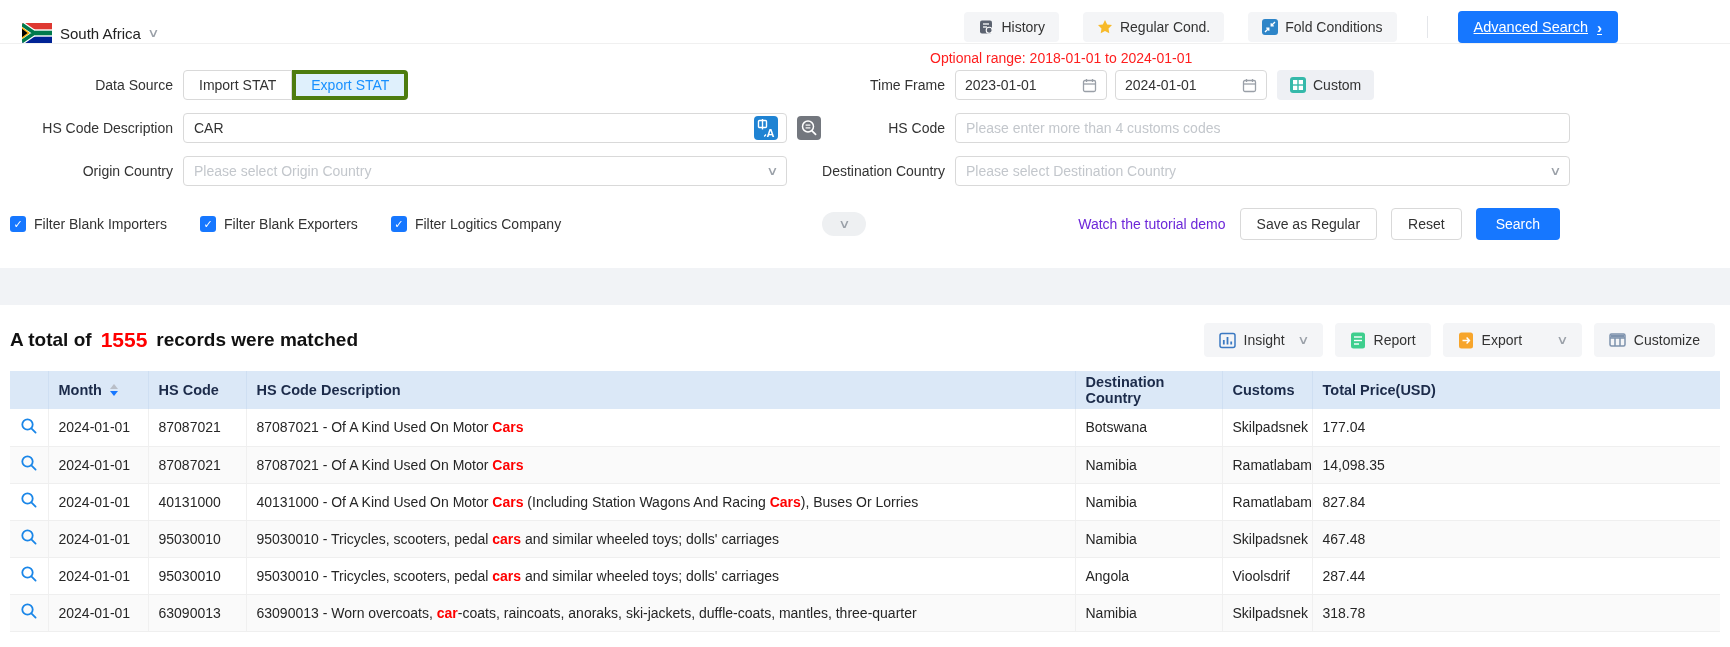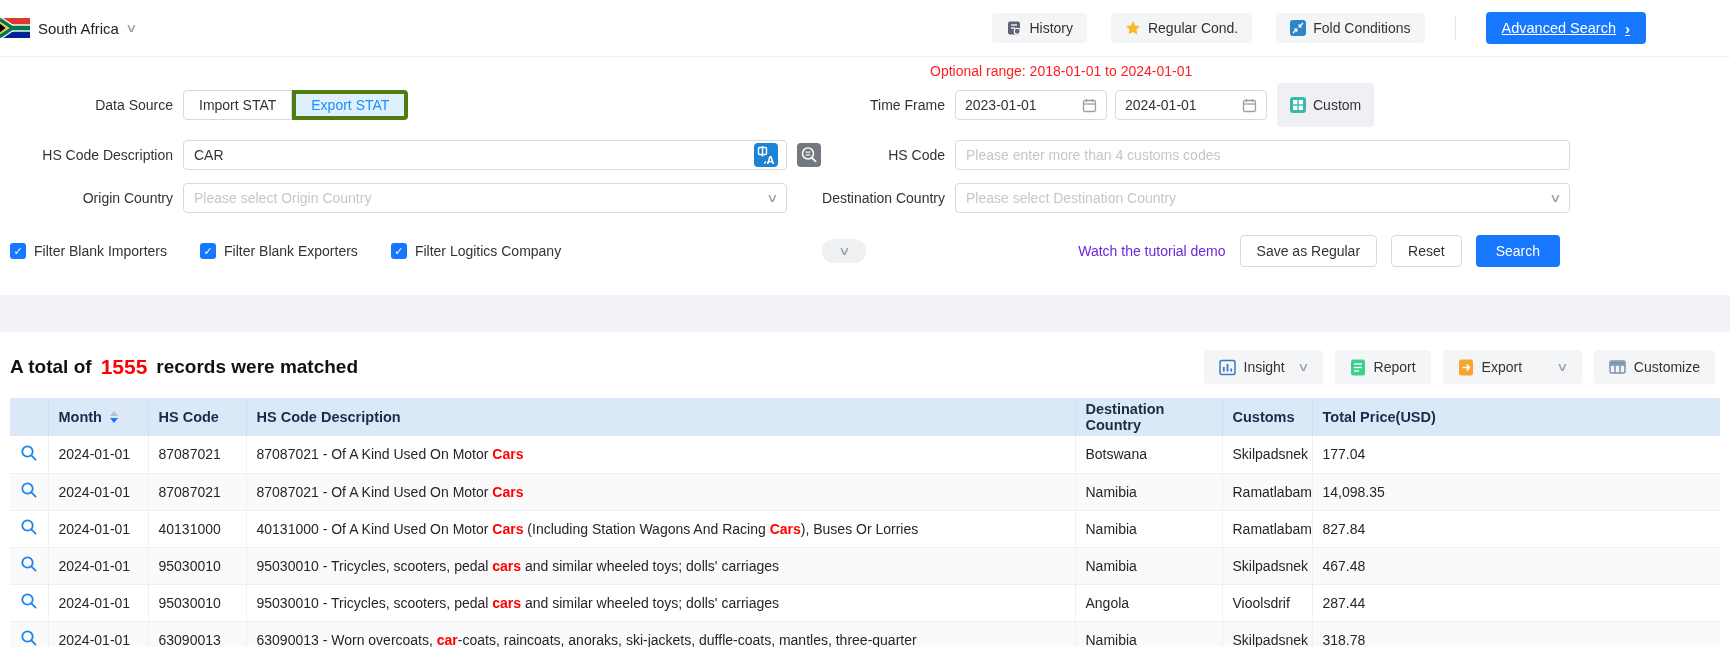--- a/index.html
+++ b/index.html
@@ -1,25 +1,25 @@
 <!DOCTYPE html>
 <html><head>
 <meta charset="utf-8">
 <style>
   * { box-sizing: border-box; margin: 0; padding: 0; }
   html,body { width:1730px; height:647px; overflow:hidden; background:#fff;
     font-family:"Liberation Sans", sans-serif; color:#333; }
 
   
-  .topbar { height:57px; display:flex; align-items:center; padding-left:0;
+  .topbar { height:44px; display:flex; align-items:flex-end; padding-left:22px;
     border-bottom:1px solid #f0f0f0; }
   .country-sel { display:flex; align-items:center; gap:8px; cursor:pointer; }
   .country-name { font-size:15px; color:#222; }
   .chev { color:#9aa0a8; font-size:12px; transform:scaleX(1.4); display:inline-block; }
-  .topbar-right { margin-left:auto; margin-right:84px; display:flex; align-items:center; gap:24px; }
+  .topbar-right { margin-left:auto; margin-right:112px; display:flex; align-items:center; gap:24px; }
   .tb-btn { display:flex; align-items:center; gap:7px; background:#f4f5f7; border-radius:4px;
     height:30px; padding:0 14px; font-size:14px; color:#333; cursor:pointer; white-space:nowrap; }
   .tb-divider { width:1px; height:22px; background:#e4e6ea; margin:0 6px; }
   .adv-btn { background:#1677ff; color:#fff; height:32px; font-size:14.5px; padding:0 16px;text-decoration:underline; }
   .adv-arrow { font-size:15px; font-weight:bold; margin-left:2px; }
 
   
   .form-area { position:relative; padding-top:26px; }
   .optional-range { position:absolute; top:6px; left:930px; font-size:14px; color:#fe1e1e; }
   .frow { display:flex; align-items:center; margin-bottom:13px;margin-left:35px; }
@@ -38,21 +38,21 @@
   .seg { display:flex; }
   .seg-btn { height:30px; padding:0 15px; display:flex; align-items:center; font-size:14px;
     background:#fff; border:1px solid #d9d9d9; cursor:pointer; }
   .seg-btn:first-child { border-radius:4px 0 0 4px; }
   .seg-btn.active { background:#dff0fc; color:#1890ff; border:4px solid #4d7c0f;
     border-radius:0 4px 4px 0; }
 
   .date-box { width:152px; height:30px; border:1px solid #d9d9d9; border-radius:4px;
     display:flex; align-items:center; justify-content:space-between; padding:0 9px;
     font-size:14px; color:#333; cursor:pointer; flex:none; }
-  .custom-btn { height:44px; background:#eef0f4; border-radius:4px; display:flex;
+  .custom-btn { height:30px; background:#eef0f4; border-radius:4px; display:flex;
     align-items:center; gap:7px; padding:0 13px; font-size:14px; cursor:pointer; margin-left:10px; }
 
   .inline-icon-btn { position:absolute; top:3px; right:9px; cursor:pointer; line-height:0; }
   .outside-icon-btn { position:absolute; top:3px; right:-34px; cursor:pointer; line-height:0; }
 
   .filter-row { display:flex; align-items:center; padding-left:10px; margin-top:22px; }
   .cb-item { display:flex; align-items:center; gap:8px; margin-right:33px; font-size:14px; cursor:pointer; }
   .checkbox { width:16px; height:16px; background:#1677ff; border-radius:3px; color:#fff;
     font-size:11px; display:flex; align-items:center; justify-content:center; flex:none; }
   .collapse-pill { margin-left:228px; width:44px; height:24px; background:#eef0f2; border-radius:12px;

